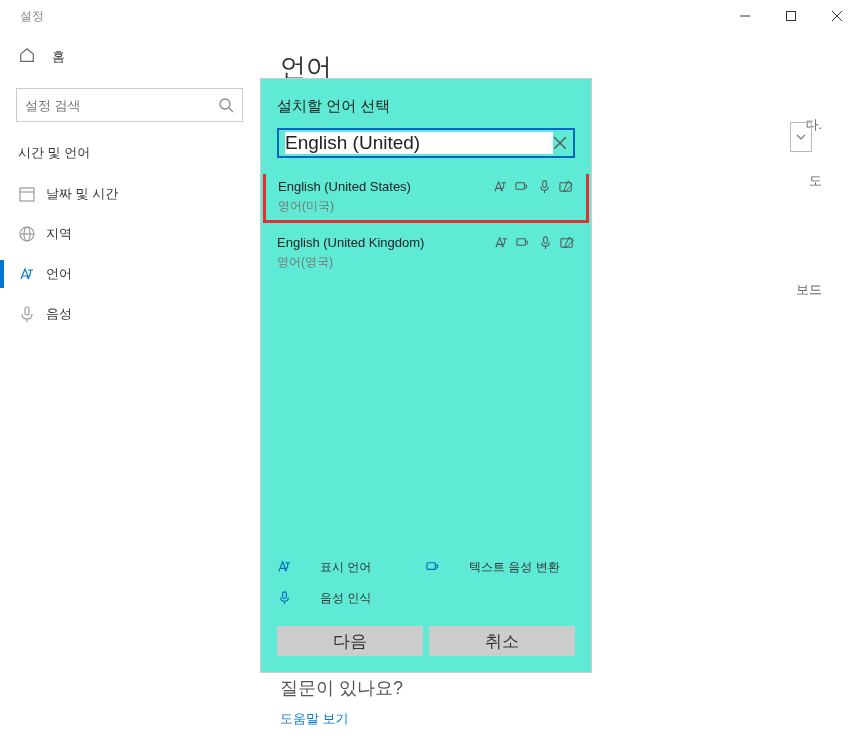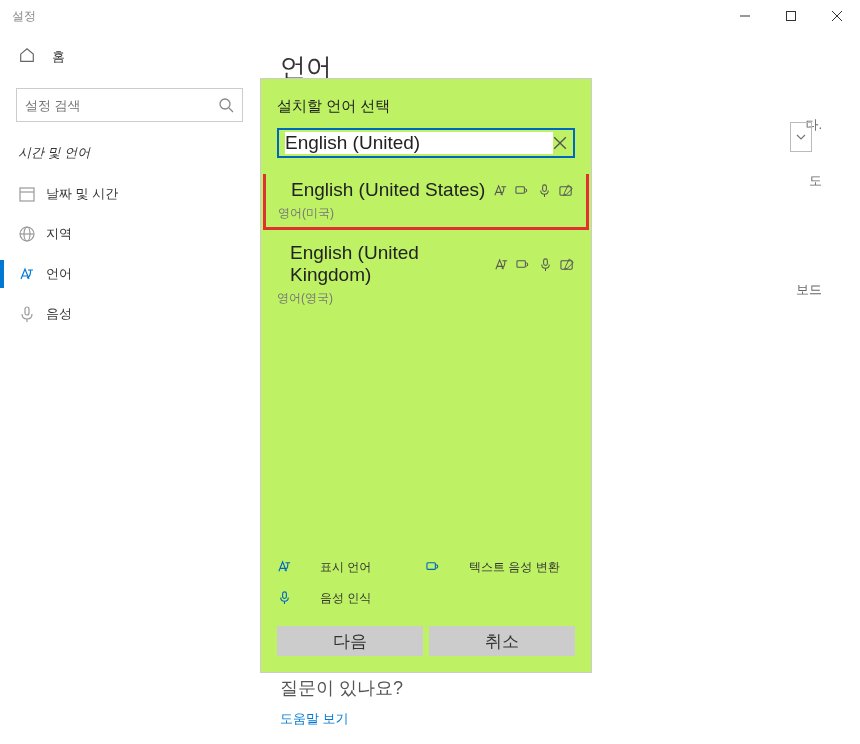--- a/index.html
+++ b/index.html
@@ -1,49 +1,49 @@
 <!DOCTYPE html>
 <html><head>
   <meta charset="utf-8">
   <style>
     * { box-sizing: border-box; margin: 0; padding: 0; font-family: 'Segoe UI', 'Malgun Gothic', sans-serif; }
     body { width: 860px; height: 744px; background: #fff; position: relative; overflow: hidden; }
-    .titlebar { height: 32px; display: flex; align-items: center; justify-content: space-between; padding-left: 12px; }
+    .titlebar { height: 32px; display: flex; align-items: center; justify-content: space-between; padding-left: 20px; }
     .titlebar-title { font-size: 12px; color: #888; }
     .titlebar-controls { display: flex; }
     .titlebar-btn { width: 46px; height: 32px; display: flex; align-items: center; justify-content: center; cursor: pointer; }
     .titlebar-btn svg { width: 10px; height: 10px; }
     .main { display: flex; height: calc(100% - 32px); }
     .sidebar { width: 260px; padding: 0 10px; border-right: 1px solid transparent; }
     .home-link { display: flex; align-items: center; gap: 16px; padding: 14px 8px 12px 8px; cursor: pointer; }
     .home-link .icon { width: 18px; color: #555; }
     .home-link-text { font-size: 13px; color: #333; }
     .search-box { margin: 8px 6px 4px 6px; border: 1px solid #ccc; height: 34px; display: flex; align-items: center; padding: 0 8px; background: #fff; }
     .search-box input { border: none; outline: none; flex: 1; font-size: 13px; color: #888; background: transparent; }
     .search-box .search-ico { width: 16px; height: 16px; color: #888; }
-    .sidebar-title { font-size: 13px; color: #333; padding: 18px 8px 12px 8px; font-style: italic; }
+    .sidebar-title { font-size: 13px; color: #333; padding: 18px 8px 12px 8px; }
     .nav-item { display: flex; align-items: center; gap: 10px; padding: 11px 8px; cursor: pointer; font-size: 13px; color: #333; position: relative; }
     .nav-item.active::before { content: ''; position: absolute; left: -10px; top: 6px; bottom: 6px; width: 4px; background: #0078d4; }
     .nav-item .icon { width: 18px; height: 18px; color: #888; display: flex; align-items: center; justify-content: center; }
     .nav-item.active .icon { color: #0078d4; }
     .content { flex: 1; padding: 18px 30px 0 20px; position: relative; }
     .page-heading { font-size: 26px; font-weight: 300; color: #333; margin-bottom: 18px; }
     .footer-question { font-size: 18px; font-weight: 300; color: #555; margin-top: 8px; }
     .footer-link { font-size: 13px; color: #0078d4; margin-top: 10px; cursor: pointer; }
     .background-text { position: absolute; right: 38px; font-size: 13px; color: #666; }
-    .dialog { position: absolute; left: 260px; top: 78px; width: 332px; height: 595px; background: #bef264; border: 1px solid #ccc; display: flex; flex-direction: column; box-shadow: 0 0 0 rgba(0,0,0,0); }
+    .dialog { position: absolute; left: 260px; top: 78px; width: 332px; height: 595px; background: #5eead4; border: 1px solid #ccc; display: flex; flex-direction: column; box-shadow: 0 0 0 rgba(0,0,0,0); }
     .dialog-title { font-size: 15px; color: #222; padding: 18px 16px 12px 16px; font-weight: 400; }
     .dialog-search { margin: 0 16px 16px 16px; border: 2px solid #0067c0; height: 30px; display: flex; align-items: center; padding: 0 6px; }
     .dialog-search input { border: none; outline: none; flex: 1; font-size: 19px; color: #222; }
     .dialog-search .clear-x { width: 14px; height: 14px; color: #555; cursor: pointer; }
     .lang-list { flex: 1; overflow: auto; }
     .lang-item { padding: 8px 16px 8px 16px; cursor: pointer; }
     .lang-item.highlight { border: 3px solid #e03030; margin: -3px 2px 4px 2px; padding: 5px 12px; }
     .lang-row1 { display: flex; justify-content: space-between; align-items: center; }
-    .lang-name { font-size: 19px; color: #222; margin-left: 13px; }
+    .lang-name { font-size: 13px; color: #222; }
     .lang-icons { display: flex; gap: 7px; }
     .lang-icons .ico { width: 15px; height: 15px; color: #555; }
     .lang-native { font-size: 12px; color: #777; margin-top: 4px; }
     .legend { display: flex; flex-wrap: wrap; padding: 10px 16px 12px 16px; border-top: 0; }
     .legend-item { display: flex; align-items: flex-start; gap: 28px; width: 50%; padding: 7px 0; font-size: 12px; color: #333; }
     .legend-item .ico { width: 15px; height: 15px; color: #0067c0; }
     .dialog-buttons { display: flex; gap: 6px; padding: 0 16px 16px 16px; }
     .dialog-btn { flex: 1; height: 30px; background: #ccc; border: none; font-size: 17px; color: #333; cursor: pointer; }
     .dropdown-decoy { position: absolute; right: 48px; top: 122px; width: 22px; height: 30px; border: 1px solid #bbb; display: flex; align-items: center; justify-content: center; color: #777; }
   </style>

